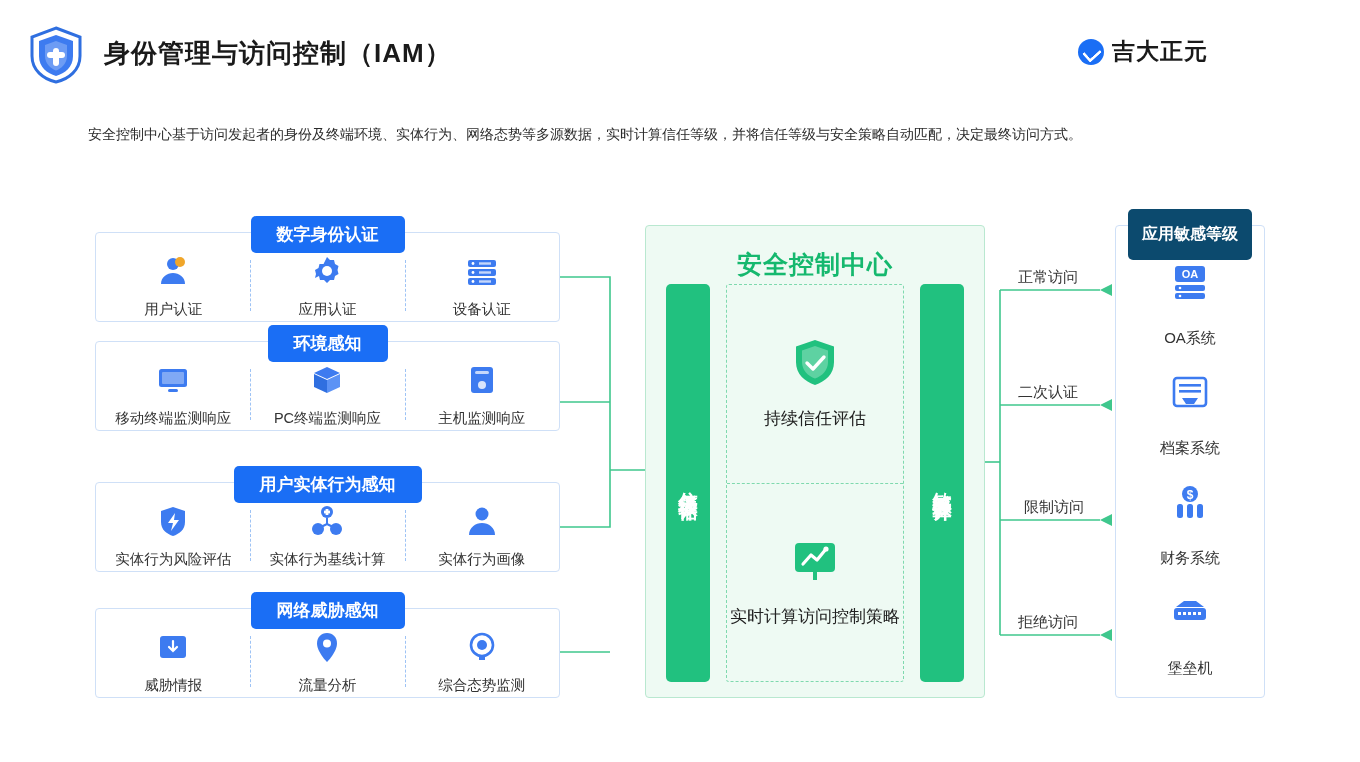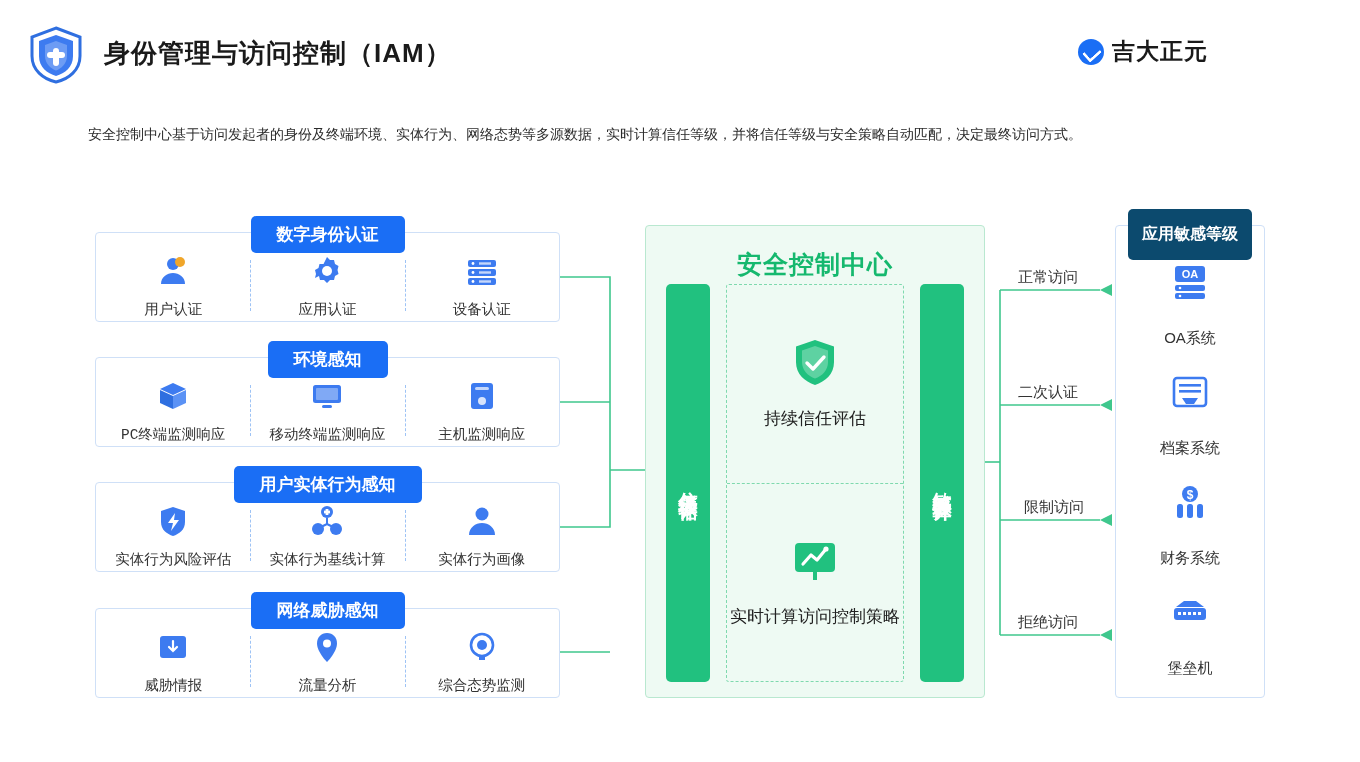--- a/index.html
+++ b/index.html
@@ -196,42 +196,42 @@
             <rect x="16" y="10.3" width="12" height="2.4" fill="#fff" opacity=".7"></rect>
             <rect x="16" y="19.3" width="12" height="2.4" fill="#fff" opacity=".7"></rect>
             <rect x="16" y="28.3" width="12" height="2.4" fill="#fff" opacity=".7"></rect>
           </svg>
         </span>
         <span class="lbl">设备认证</span>
       </div>
     </div>
   </div>
 
-  <div class="lcard" style="top:357px;height:90px;font-family:Liberation Mono, monospace;">
+  <div class="lcard" style="top:341px;height:90px;">
     <div class="cap">环境感知</div>
     <div class="lrow">
+      <div class="litem">
+        <span class="icon">
+          <svg viewBox="0 0 38 38" width="38" height="38">
+            <rect x="5" y="8" width="28" height="18" rx="2.5" fill="#3d7bf0"></rect>
+            <rect x="8" y="11" width="22" height="12" rx="1" fill="#fff" opacity=".35"></rect>
+            <rect x="14" y="28" width="10" height="3" rx="1.5" fill="#3d7bf0"></rect>
+          </svg>
+        </span>
+        <span class="lbl">移动终端监测响应</span>
+      </div>
       <div class="litem">
         <span class="icon">
           <svg viewBox="0 0 38 38" width="38" height="38">
             <path d="M19 6l13 6-13 6-13-6z" fill="#3d7bf0"></path>
             <path d="M6 13v13l13 6V19z" fill="#2f6fe0"></path>
             <path d="M32 13v13l-13 6V19z" fill="#5b92f5"></path>
           </svg>
         </span>
         <span class="lbl">PC终端监测响应</span>
-      </div>
-      <div class="litem">
-        <span class="icon">
-          <svg viewBox="0 0 38 38" width="38" height="38">
-            <rect x="5" y="8" width="28" height="18" rx="2.5" fill="#3d7bf0"></rect>
-            <rect x="8" y="11" width="22" height="12" rx="1" fill="#fff" opacity=".35"></rect>
-            <rect x="14" y="28" width="10" height="3" rx="1.5" fill="#3d7bf0"></rect>
-          </svg>
-        </span>
-        <span class="lbl">移动终端监测响应</span>
       </div>
       <div class="litem">
         <span class="icon">
           <svg viewBox="0 0 38 38" width="38" height="38">
             <rect x="8" y="6" width="22" height="26" rx="3" fill="#3d7bf0"></rect>
             <rect x="12" y="10" width="14" height="3" rx="1.5" fill="#fff" opacity=".7"></rect>
             <circle cx="19" cy="24" r="4" fill="#fff" opacity=".8"></circle>
           </svg>
         </span>
         <span class="lbl">主机监测响应</span>

